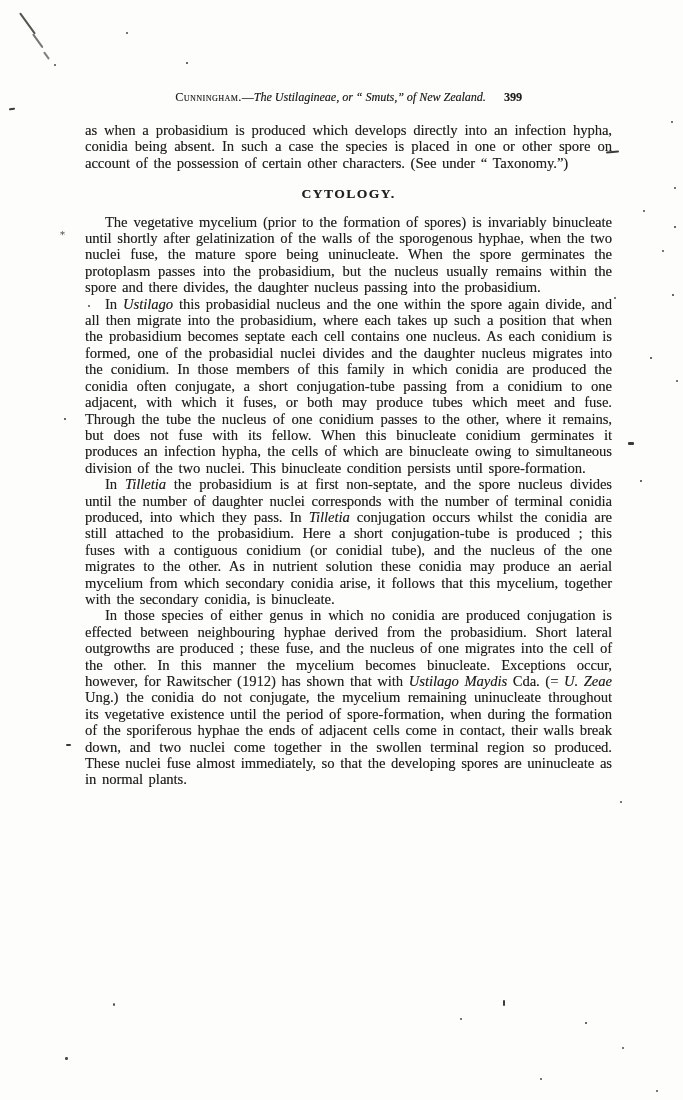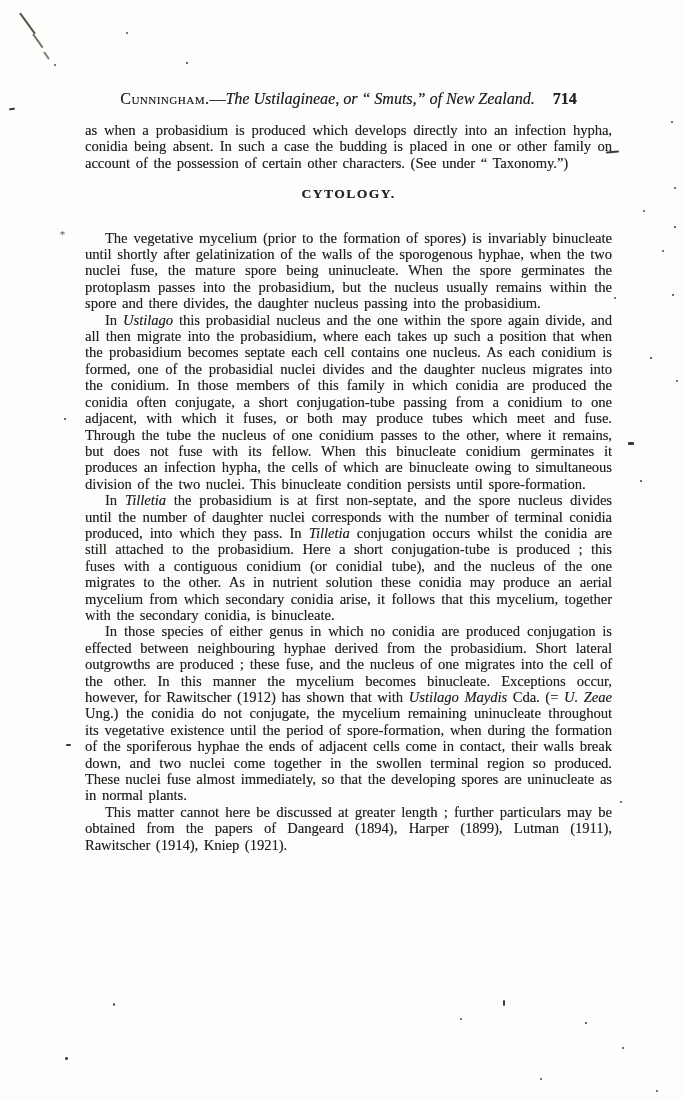--- a/index.html
+++ b/index.html
@@ -14,21 +14,21 @@
   }
   
   .running-head {
     position: absolute;
     top: 90px;
     left: 85px;
     width: 527px;
     display: flex;
     justify-content: center;
     align-items: baseline;
-    font-size: 16px;
+    font-size: 12px;
     white-space: nowrap;
     text-shadow: 0.25px 0 0 rgba(32,31,29,0.55);
   }
   .running-head .author { font-variant: small-caps; letter-spacing: 0.5px; }
   .running-head .dash { font-style: normal; }
   .running-head .title { font-style: italic; font-family: Liberation Serif, serif; }
   .running-head .pagenum { font-weight: bold; margin-left: 18px; }
   
   .page-body {
     position: absolute;
@@ -39,21 +39,21 @@
     line-height: 16.4px;
     text-align: justify;
     word-spacing: 2px;
     text-shadow: 0.25px 0 0 rgba(32,31,29,0.5);
   }
   .para { margin: 0; }
   .para.indent { text-indent: 20px; }
   .para em { }
   .section-heading {
     text-align: center;
-    margin: 15px 0 27px 0;
+    margin: 15px 0 11px 0;
     font-size: 13.5px;
     letter-spacing: 1.5px;
     font-weight: 600;
     text-indent: 0;
   }
   
   .artifacts { position: absolute; inset: 0; pointer-events: none; }
   .speck { position: absolute; background: #4a4a48; border-radius: 50%; }
   .dash-mark { position: absolute; background: #3a3a38; border-radius: 1px; }
   .scratch { position: absolute; height: 1.5px; background: #55544f; border-radius: 1px; transform-origin: left center; }
@@ -61,31 +61,30 @@
 </style>
 </head>
 <body>
 
 <div class="page">
 
   <div class="running-head">
     <span class="author">Cunningham.</span>
       <span class="dash">—</span>
       <span class="title">The Ustilagineae, or “ Smuts,” of New Zealand.</span>
-    <span class="pagenum">714</span>
+    <span class="pagenum">399</span>
   </div>
 
   <div class="page-body">
-      <p class="para"><span>as when a probasidium is produced which develops directly into an infection hypha, conidia being absent.  In such a case the budding is placed in one or other family on account of the possession of certain other characters. (See under “ Taxonomy.”)</span></p>
+      <p class="para"><span>as when a probasidium is produced which develops directly into an infection hypha, conidia being absent.  In such a case the species is placed in one or other spore on account of the possession of certain other characters. (See under “ Taxonomy.”)</span></p>
       <div class="section-heading">CYTOLOGY.</div>
       <p class="para indent"><span>The vegetative mycelium (prior to the formation of spores) is invariably binucleate until shortly after gelatinization of the walls of the sporogenous hyphae, when the two nuclei fuse, the mature spore being uninucleate.  When the spore germinates the protoplasm passes into the probasidium, but the nucleus usually remains within the spore and there divides, the daughter nucleus passing into the probasidium.</span></p>
       <p class="para indent"><span>In </span><em>Ustilago</em><span> this probasidial nucleus and the one within the spore again divide, and all then migrate into the probasidium, where each takes up such a position that when the probasidium becomes septate each cell contains one nucleus.  As each conidium is formed, one of the probasidial nuclei divides and the daughter nucleus migrates into the conidium.  In those members of this family in which conidia are produced the conidia often conjugate, a short conjugation-tube passing from a conidium to one adjacent, with which it fuses, or both may produce tubes which meet and fuse.  Through the tube the nucleus of one conidium passes to the other, where it remains, but does not fuse with its fellow.  When this binucleate conidium germinates it produces an infection hypha, the cells of which are binucleate owing to simultaneous division of the two nuclei. This binucleate condition persists until spore-formation.</span></p>
       <p class="para indent"><span>In </span><em>Tilletia</em><span> the probasidium is at first non-septate, and the spore nucleus divides until the number of daughter nuclei corresponds with the number of terminal conidia produced, into which they pass.  In </span><em>Tilletia</em><span> conjugation occurs whilst the conidia are still attached to the probasidium.  Here a short conjugation-tube is produced ; this fuses with a contiguous conidium (or conidial tube), and the nucleus of the one migrates to the other.  As in nutrient solution these conidia may produce an aerial mycelium from which secondary conidia arise, it follows that this mycelium, together with the secondary conidia, is binucleate.</span></p>
       <p class="para indent"><span>In those species of either genus in which no conidia are produced conjugation is effected between neighbouring hyphae derived from the probasidium.  Short lateral outgrowths are produced ; these fuse, and the nucleus of one migrates into the cell of the other.  In this manner the mycelium becomes binucleate.  Exceptions occur, however, for Rawitscher (1912) has shown that with </span><em>Ustilago Maydis</em><span> Cda. (= </span><em>U. Zeae</em><span> Ung.) the conidia do not conjugate, the mycelium remaining uninucleate throughout its vegetative existence until the period of spore-formation, when during the formation of the sporiferous hyphae the ends of adjacent cells come in contact, their walls break down, and two nuclei come together in the swollen terminal region so produced.  These nuclei fuse almost immediately, so that the developing spores are uninucleate as in normal plants.</span></p>
-      <p class="para indent"><span>This matter cannot here be discussed at greater length ; further particulars may be obtained from the papers of Dangeard (1894), Harper (1899), Lutman (1911), Rawitscher (1914), Kniep (1921).</span></p>
     </div>
 
   <div class="artifacts">
 
     <div class="scratch" style="left:20px; top:12px; width:26px; transform:rotate(54deg);"></div>
     <div class="scratch" style="left:33px; top:33px; width:17px; transform:rotate(54deg); opacity:.8;"></div>
     <div class="scratch" style="left:44px; top:51px; width:9px; transform:rotate(54deg); opacity:.75;"></div>
     <div class="speck" style="left:54px; top:64px; width:2px; height:2px;"></div>
     <div class="speck" style="left:126px; top:32px; width:2px; height:2px;"></div>
     <div class="speck" style="left:186px; top:62px; width:1.5px; height:1.5px;"></div>

